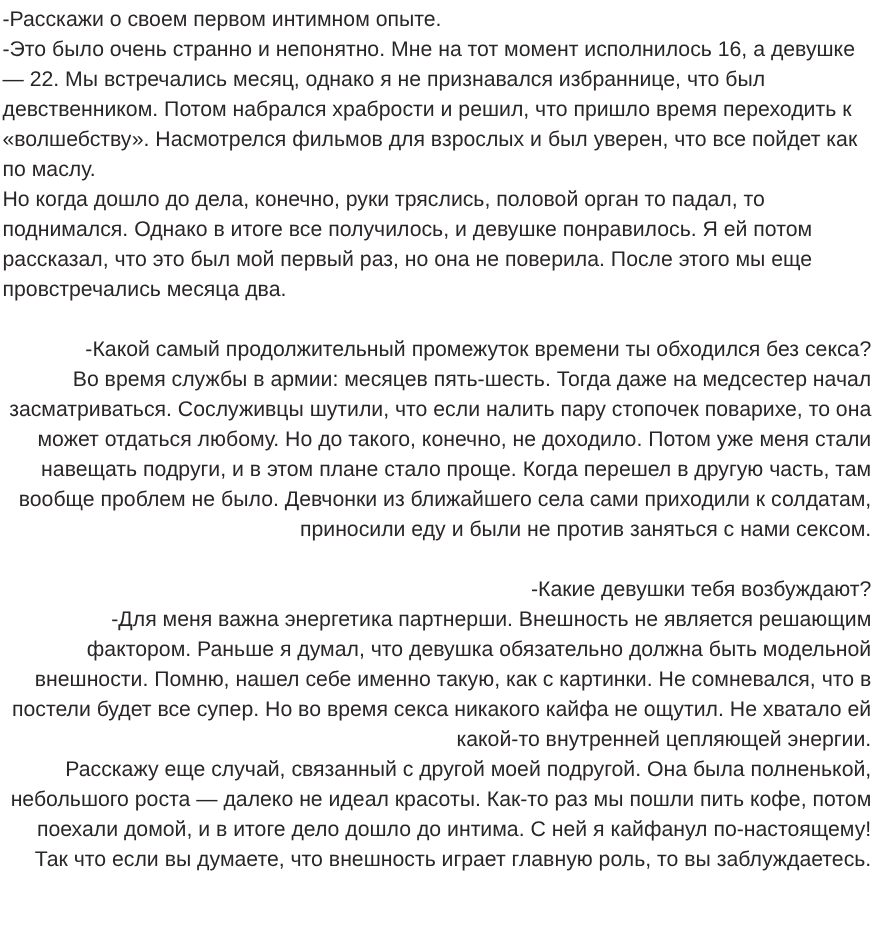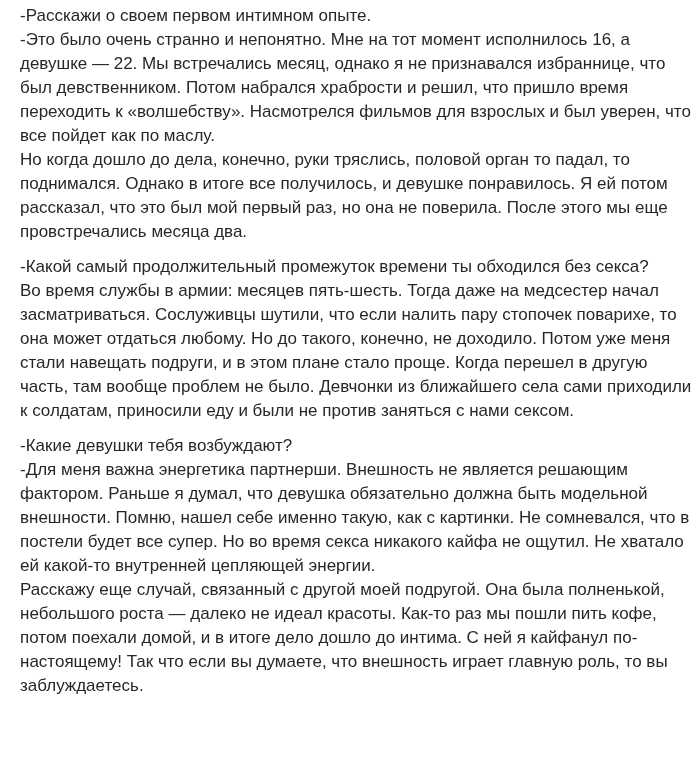--- a/index.html
+++ b/index.html
@@ -14,42 +14,43 @@
     overflow: hidden;
     font-family: "Liberation Sans", "DejaVu Sans", sans-serif;
     color: #2a2626;
     -webkit-font-smoothing: antialiased;
   }
   .page {
     box-sizing: border-box;
     width: 699px;
     height: 669px;
     background: #ffffff;
-    padding: 4px 2px 0 20px;
+    padding: 4px 2px 0 2px;
   }
   .article {
     font-size: 17px;
     line-height: 24px;
     letter-spacing: 0.0px;
     word-spacing: 0px;
     text-align: left;
     color: #2a2626;
   }
   .block {
     margin: 0;
     padding: 0;
     white-space: pre-wrap;
     word-break: normal;
     overflow-wrap: break-word;
     font-size: 17px;
     line-height: 24px;
     color: #2a2626;
   }
   .block + .block {
-    margin-top: 11px;
+    margin-top: 24px;
+    text-align: right;
   }
 </style>
 </head>
 <body>
 
 <div class="page">
   <div class="article">
 
     <p class="block">-Расскажи о своем первом интимном опыте.
 -Это было очень странно и непонятно. Мне на тот момент исполнилось 16, а девушке — 22. Мы встречались месяц, однако я не признавался избраннице, что был девственником. Потом набрался храбрости и решил, что пришло время переходить к «волшебству». Насмотрелся фильмов для взрослых и был уверен, что все пойдет как по маслу.

